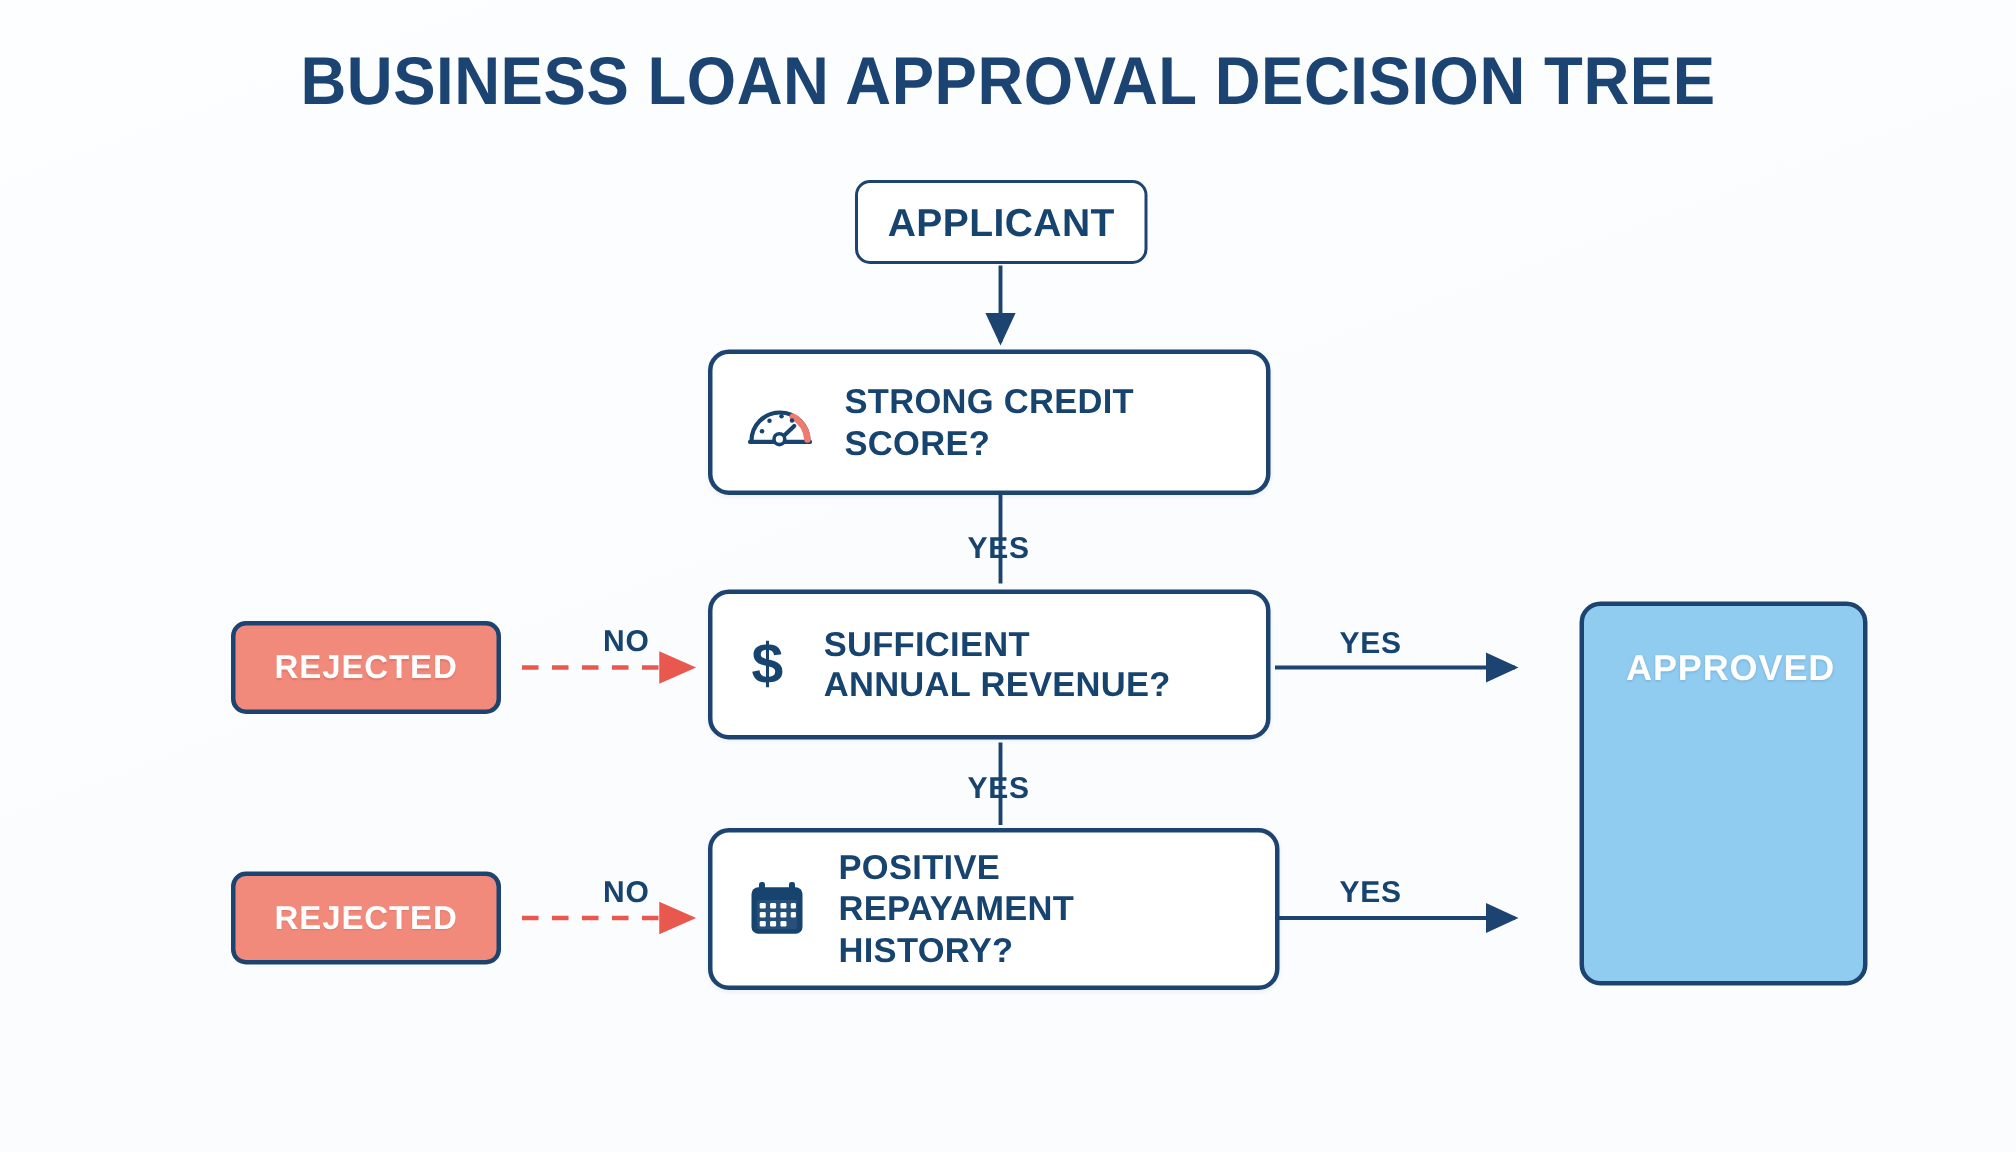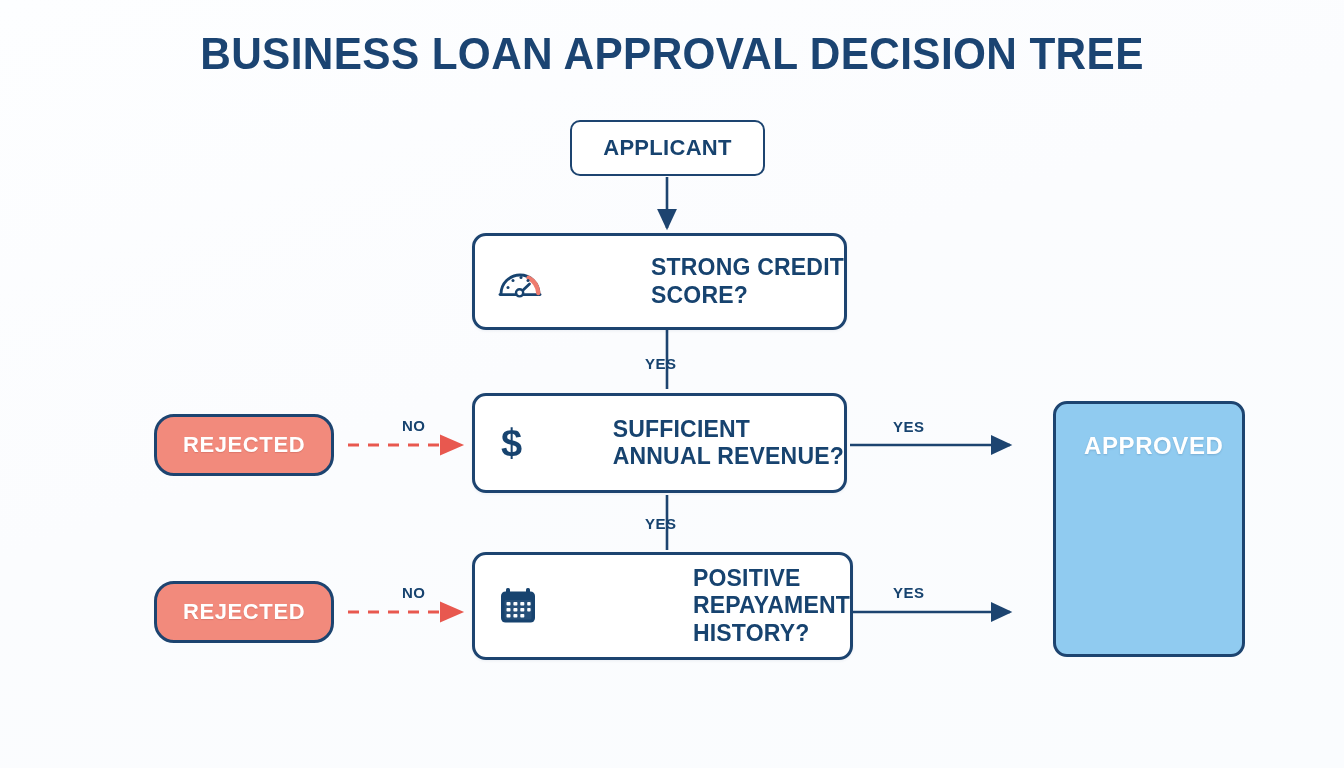--- a/index.html
+++ b/index.html
@@ -45,47 +45,46 @@
     align-items: center;
     border: 3px solid #1d4470;
     border-radius: 14px;
     background: #ffffff;
     color: #17436f;
     font-weight: bold;
   }
 
   .node-start {
     justify-content: center;
-    font-size: 22px;
+    font-size: 26px;
     letter-spacing: 0.3px;
     border-width: 2px;
     border-radius: 10px;
   }
 
   .node-decision {
     padding-left: 22px;
     gap: 20px;
     box-shadow: 0 1px 3px rgba(25, 60, 100, 0.07);
-    justify-content: space-between;
   }
 
   .node-label {
     font-size: 23px;
     line-height: 1.18;
     letter-spacing: 0.2px;
     color: #17436f;
     white-space: pre-line;
   }
 
   .node-rejected {
     justify-content: flex-start;
     padding-left: 26px;
     background: #f28a7c;
     border: 3px solid #1d4470;
-    border-radius: 20px;
+    border-radius: 10px;
     color: #ffffff;
     font-size: 22px;
     letter-spacing: 0.6px;
     text-shadow: 0 1px 1px rgba(120, 40, 30, 0.18);
   }
 
   .node-approved {
     justify-content: flex-start;
     align-items: flex-start;
     padding: 28px 0 0 28px;
@@ -109,21 +108,21 @@
     font-size: 38px;
     font-weight: bold;
     color: #17436f;
     line-height: 1;
     padding: 0 7px 0 4px;
   }
 
   
   .edge-label {
     position: absolute;
-    font-size: 15px;
+    font-size: 20px;
     font-weight: bold;
     color: #17436f;
     letter-spacing: 0.5px;
   }
 
   
   #wires {
     position: absolute;
     left: 0;
     top: 0;

